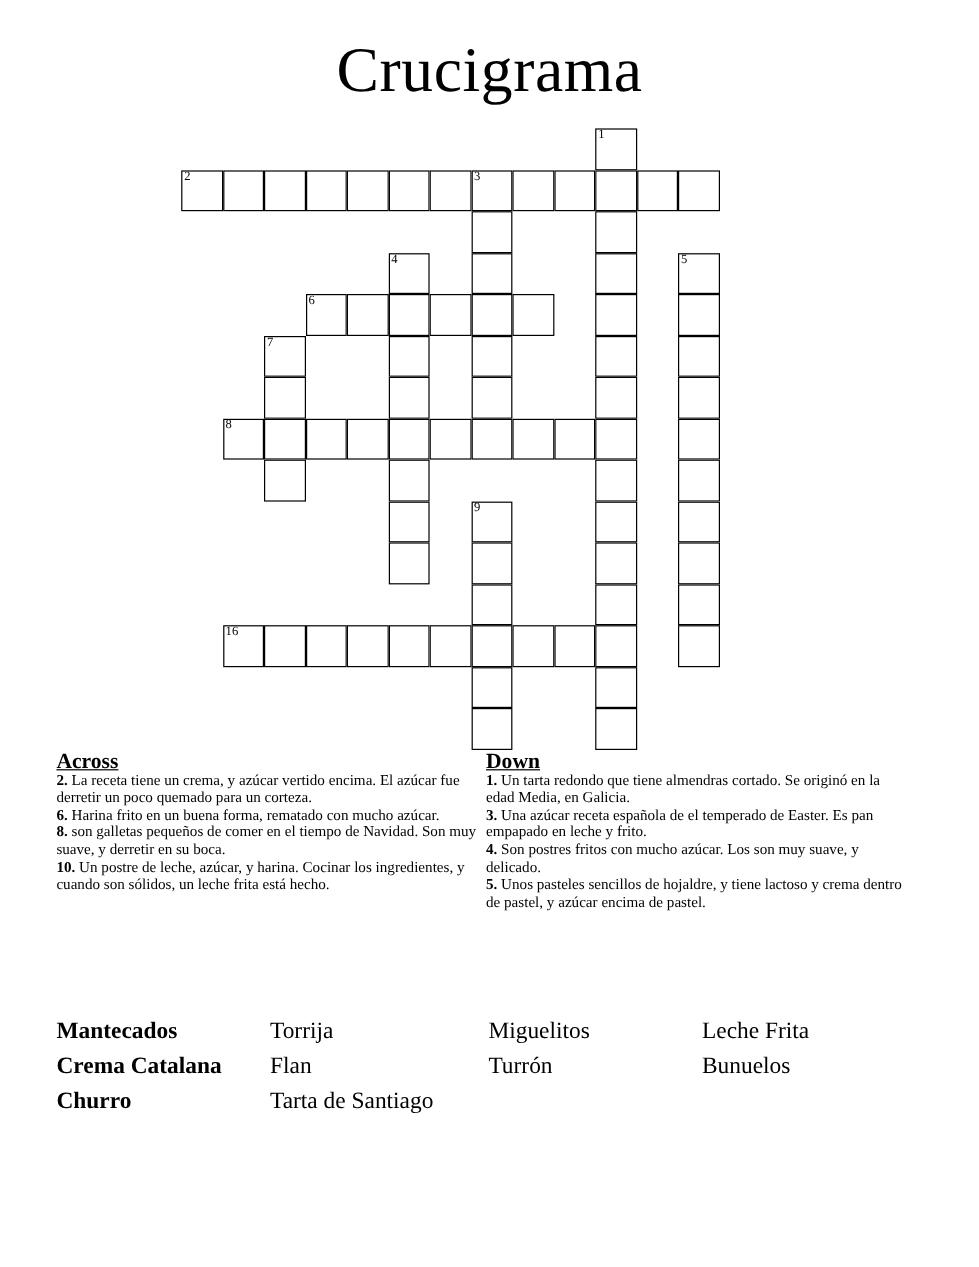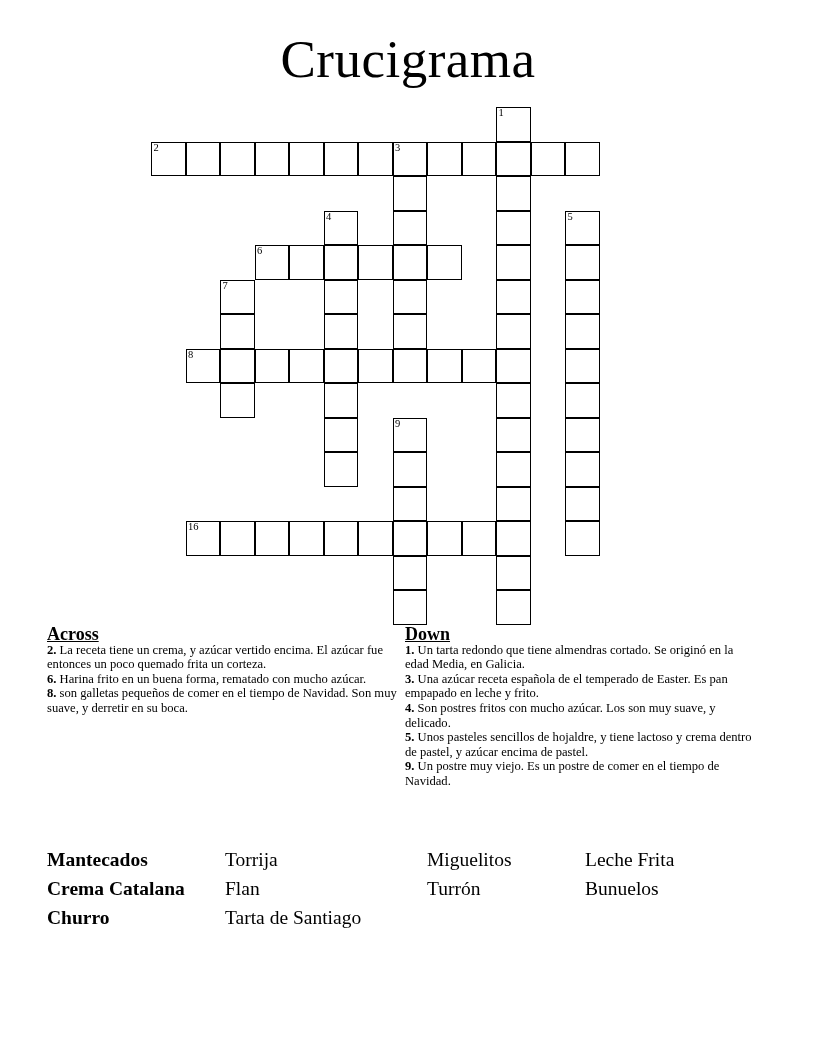--- a/index.html
+++ b/index.html
@@ -98,21 +98,21 @@
     position:relative;
   }
   .wb-item{
     position:absolute;
     font-size:19.5px;
     line-height:29px;
     white-space:nowrap;
   }
   .wb-c0{left:0px;font-weight:bold;}
   .wb-c1{left:178px;}
-  .wb-c2{left:380px;}
+  .wb-c2{left:360px;}
   .wb-c3{left:538px;}
 </style>
 </head>
 <body>
 
 <div class="page">
 
   <div class="title">Crucigrama</div>
 
   <div class="grid" id="crossword-grid">
@@ -215,34 +215,34 @@
       <div class="cell" style="left: 207px; top: 414px;"></div>
       <div class="cell" style="left: 276px; top: 414px;"></div>
       <div class="cell" style="left: 310.5px; top: 414px;"></div>
     </div>
 
   <div class="clues">
 
     <div class="clue-col across">
       <span class="clue-head">Across</span>
       <div id="across-list">
-          <span class="clue"><b>2.</b><span> La receta tiene un crema, y azúcar vertido encima. El azúcar fue entonces un poco quemado frita un corteza.</span></span>
+          <span class="clue"><b>2.</b><span> La receta tiene un crema, y azúcar vertido encima. El azúcar fue derretir un poco quemado para un corteza.</span></span>
           <span class="clue"><b>6.</b><span> Harina frito en un buena forma, rematado con mucho azúcar.</span></span>
           <span class="clue"><b>8.</b><span> son galletas pequeños de comer en el tiempo de Navidad. Son muy suave, y derretir en su boca.</span></span>
+          <span class="clue"><b>10.</b><span> Un postre de leche, azúcar, y harina. Cocinar los ingredientes, y cuando son sólidos, un leche frita está hecho.</span></span>
         </div>
     </div>
 
     <div class="clue-col down">
       <span class="clue-head">Down</span>
       <div id="down-list">
           <span class="clue"><b>1.</b><span> Un tarta redondo que tiene almendras cortado. Se originó en la edad Media, en Galicia.</span></span>
           <span class="clue"><b>3.</b><span> Una azúcar receta española de el temperado de Easter. Es pan empapado en leche y frito.</span></span>
           <span class="clue"><b>4.</b><span> Son postres fritos con mucho azúcar. Los son muy suave, y delicado.</span></span>
           <span class="clue"><b>5.</b><span> Unos pasteles sencillos de hojaldre, y tiene lactoso y crema dentro de pastel, y azúcar encima de pastel.</span></span>
-          <span class="clue"><b>9.</b><span> Un postre muy viejo. Es un postre de comer en el tiempo de Navidad.</span></span>
         </div>
     </div>
 
   </div>
 
   <div class="wordbank">
     <div class="wb-grid" id="word-bank-grid">
         <div class="wb-row">
           <span class="wb-item wb-c0">Mantecados</span>
           <span class="wb-item wb-c1">Torrija</span>

